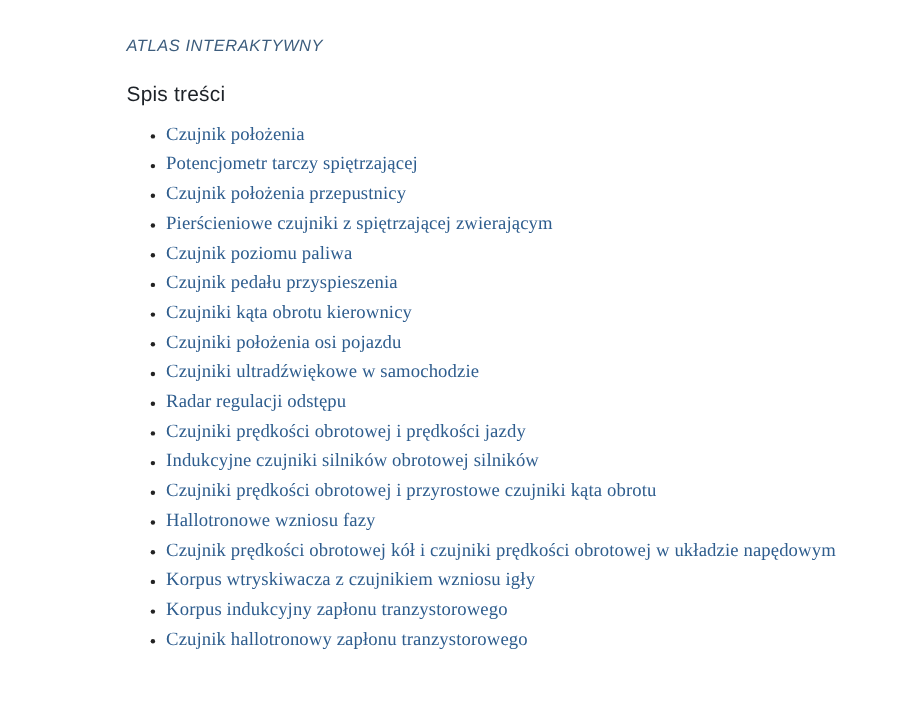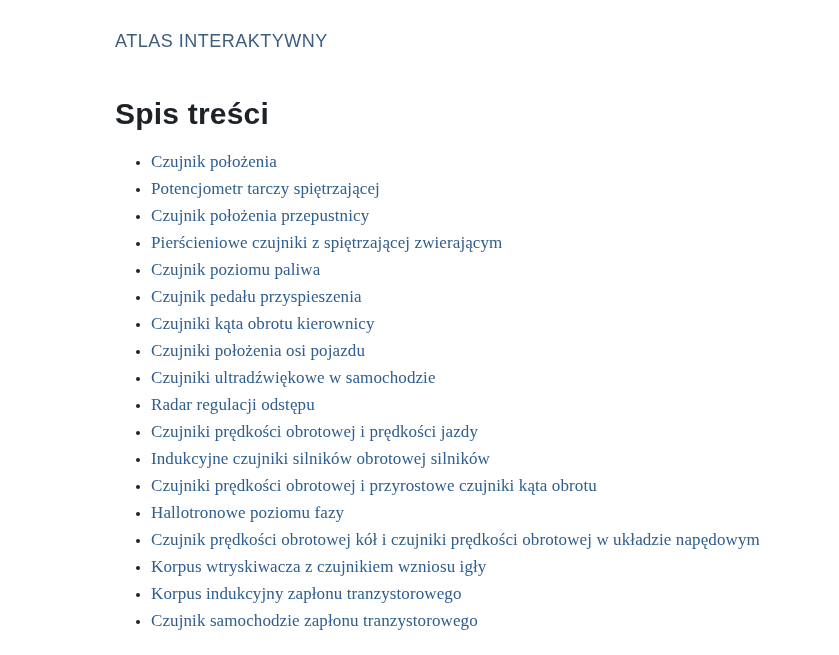--- a/index.html
+++ b/index.html
@@ -15,37 +15,38 @@
     height: 655px;
     background: var(--bg);
     overflow: hidden;
   }
   .page {
     padding: 33px 40px 0 115px;
     font-family: "Liberation Sans", sans-serif;
   }
   .site-brand {
     display: inline-block;
-    font-size: 18px;
+    font-size: 15px;
     line-height: 16px;
     letter-spacing: 0.5px;
     color: var(--brand-color);
     text-decoration: none;
     font-weight: 400;
+    font-style: italic;
   }
   h1.page-title {
-    margin-top: 49px;
-    font-size: 30px;
+    margin-top: 22px;
+    font-size: 19px;
     line-height: 27px;
-    font-weight: 700;
+    font-weight: 400;
     color: var(--heading-color);
     letter-spacing: 0.2px;
   }
   ul.toc-list {
-    margin-top: 21px;
+    margin-top: 8px;
     padding-left: 36px;
     list-style: disc;
   }
   ul.toc-list li {
     font-family: "Liberation Serif", "DejaVu Serif", serif;
     font-size: 17px;
     line-height: 27px;
     letter-spacing: 0.1px;
     color: var(--bullet-color);
     max-width: 630px;
@@ -76,20 +77,20 @@
       <li><a href="#">Pierścieniowe czujniki z spiętrzającej zwierającym</a></li>
       <li><a href="#">Czujnik poziomu paliwa</a></li>
       <li><a href="#">Czujnik pedału przyspieszenia</a></li>
       <li><a href="#">Czujniki kąta obrotu kierownicy</a></li>
       <li><a href="#">Czujniki położenia osi pojazdu</a></li>
       <li><a href="#">Czujniki ultradźwiękowe w samochodzie</a></li>
       <li><a href="#">Radar regulacji odstępu</a></li>
       <li><a href="#">Czujniki prędkości obrotowej i prędkości jazdy</a></li>
       <li><a href="#">Indukcyjne czujniki silników obrotowej silników</a></li>
       <li><a href="#">Czujniki prędkości obrotowej i przyrostowe czujniki kąta obrotu</a></li>
-      <li><a href="#">Hallotronowe poziomu fazy</a></li>
+      <li><a href="#">Hallotronowe wzniosu fazy</a></li>
       <li><a href="#">Czujnik prędkości obrotowej kół i czujniki prędkości obrotowej w układzie napędowym</a></li>
       <li><a href="#">Korpus wtryskiwacza z czujnikiem wzniosu igły</a></li>
       <li><a href="#">Korpus indukcyjny zapłonu tranzystorowego</a></li>
-      <li><a href="#">Czujnik samochodzie zapłonu tranzystorowego</a></li>
+      <li><a href="#">Czujnik hallotronowy zapłonu tranzystorowego</a></li>
     </ul>
 
 </div>
 
 </body></html>

